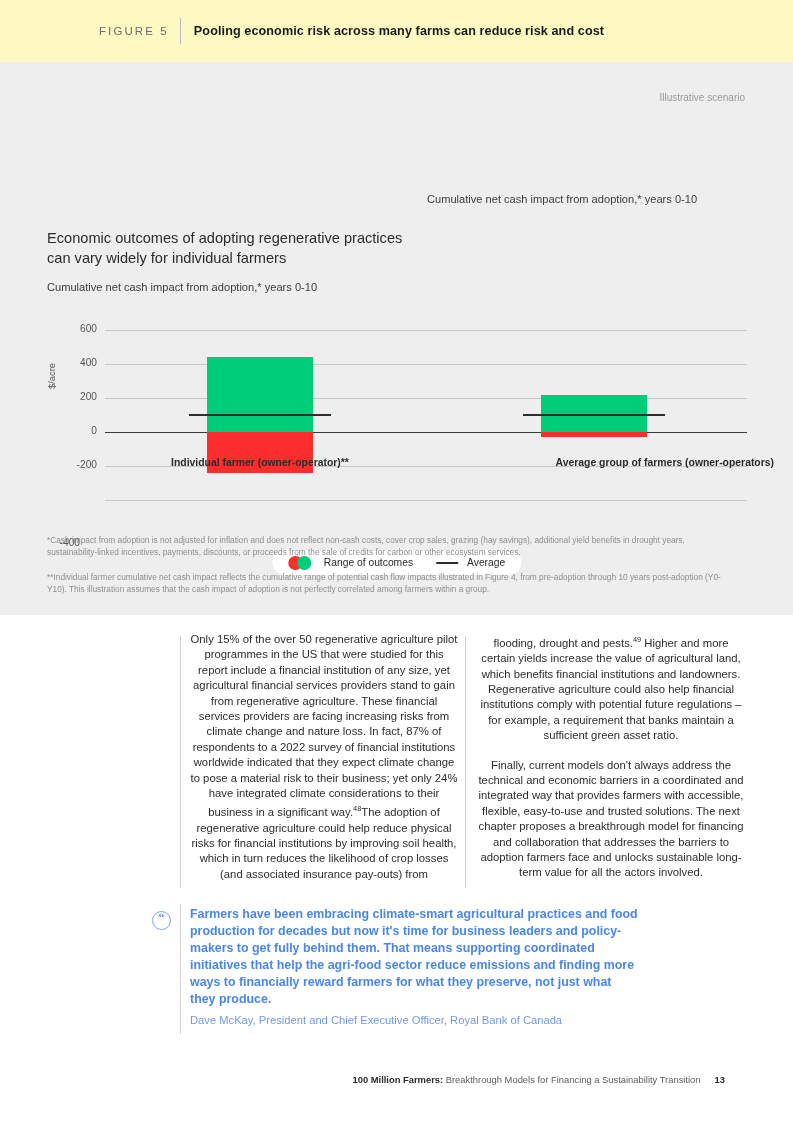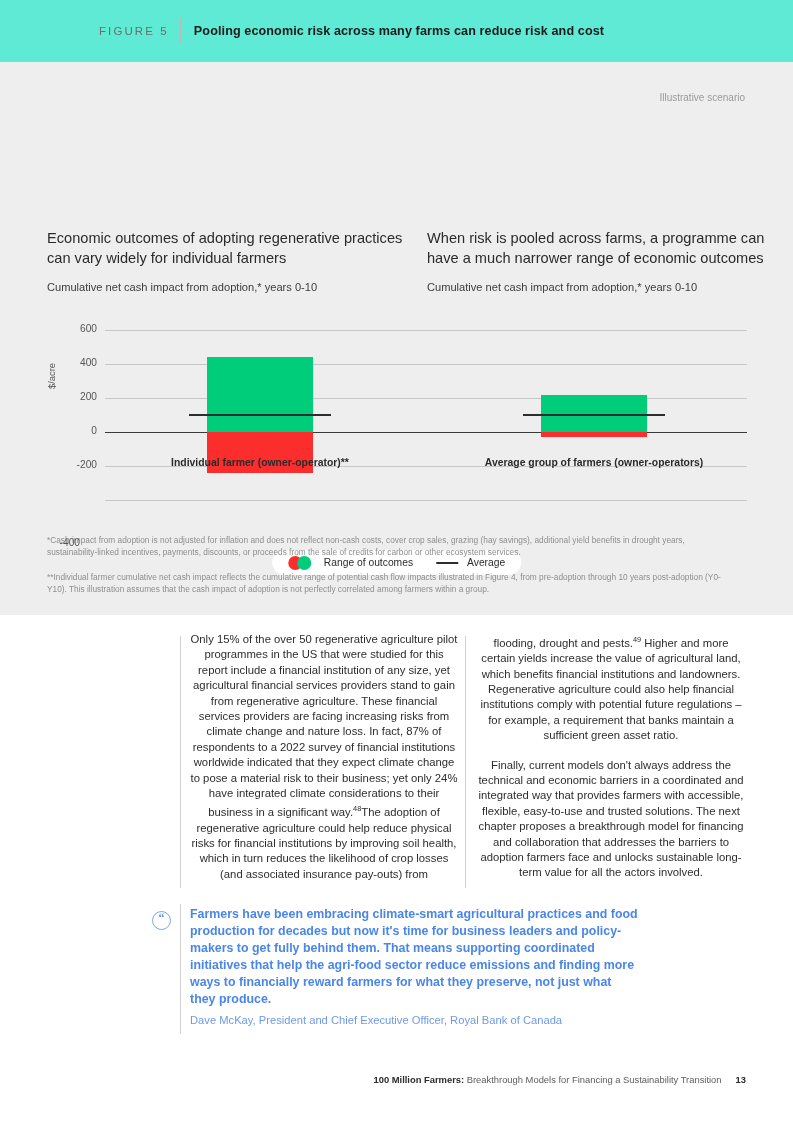--- a/index.html
+++ b/index.html
@@ -7,21 +7,21 @@
     width: 793px; height: 1121px;
     background: #ffffff;
     font-family: "Liberation Sans", sans-serif;
     -webkit-font-smoothing: antialiased;
   }
   .page { position: relative; width: 793px; height: 1121px; overflow: hidden; }
 
   
   .fig-header {
     position: absolute; left: 0; top: 0; width: 793px; height: 62px;
-    background: #5eead4;
+    background: #fef9c3;
     display: flex; align-items: center;
   }
   .fig-label {
     margin-left: 99px;
     font-size: 11.5px; letter-spacing: 2.1px; color: #6e6e6e;
     font-weight: 400; white-space: nowrap;
   }
   .fig-divider {
     width: 1px; height: 26px; background: #b9b9b9;
     margin: 0 13px 0 11px;
@@ -119,21 +119,21 @@
     font-size: 12.4px; font-weight: bold; line-height: 17.1px; color: #4a86e8;
   }
   .quote-attrib {
     position: absolute; left: 190px; top: 114px;
     font-size: 11.2px; color: #6f9ae6;
   }
 
   
   .footer {
     position: absolute; left: 0; top: 1074px; width: 793px;
-    text-align: right; padding-right: 47px;
+    text-align: right; padding-right: 68px;
     font-size: 9.4px; color: #5d5d5d;
   }
   .footer b { color: #2b2b2b; }
   .footer .pg { margin-left: 14px; font-weight: bold; color: #2b2b2b; }
 </style>
 </head>
 <body>
 
 <div class="page">
 
@@ -146,21 +146,20 @@
   <div class="exhibit">
 
     <div class="illustrative">Illustrative scenario</div>
 
     <div class="chart-head left">
       <div class="ch-title">Economic outcomes of adopting regenerative practices can vary widely for individual farmers</div>
       <div class="ch-sub">Cumulative net cash impact from adoption,* years 0-10</div>
     </div>
 
     <div class="chart-head right">
-      <div class="ch-title">When risk is pooled across farms, a programme can have a much narrower range of economic outcomes</div>
       <div class="ch-sub">Cumulative net cash impact from adoption,* years 0-10</div>
     </div>
 
     <div class="plot" id="plot">
       <div class="ylabel">$/acre</div>
     <div class="gridline" style="top: 268px;"></div>
         <div class="ytick" style="left: 55px; top: 261px;">600</div>
         <div class="gridline" style="top: 302px;"></div>
         <div class="ytick" style="left: 55px; top: 295px;">400</div>
         <div class="gridline" style="top: 336px;"></div>
@@ -171,21 +170,21 @@
         <div class="ytick" style="left: 55px; top: 397px;">-200</div>
         <div class="gridline" style="top: 438px;"></div>
         <div class="ytick" style="left: 38px; top: 431px; margin-top: 44px;">-400</div>
         <div class="bar pos" style="left: 207px; width: 106px; top: 295.2px; height: 74.8px;"></div>
         <div class="bar neg" style="left: 207px; width: 106px; top: 370px; height: 40.8px;"></div>
         <div class="avgline" style="left: 189px; width: 142px; top: 352.15px;"></div>
         <div class="xtick" style="left: 80px; width: 360px;">Individual farmer (owner-operator)**</div>
         <div class="bar pos" style="left: 541px; width: 106px; top: 333.45px; height: 36.55px;"></div>
         <div class="bar neg" style="left: 541px; width: 106px; top: 370px; height: 5.1px;"></div>
         <div class="avgline" style="left: 523px; width: 142px; top: 352.15px;"></div>
-        <div class="xtick" style="left: 414px; width: 360px;">Average group of farmers (owner-operators)</div>
+        <div class="xtick" style="left: 414px; width: 360px; text-align: right;">Average group of farmers (owner-operators)</div>
       </div>
 
     <div class="legend">
       <span class="swatch">
         <i class="r"></i>
           <i class="g"></i>
       </span>
       <span class="legend-text">Range of outcomes</span>
       <span class="legend-line"></span>
       <span class="legend-text">Average</span>

